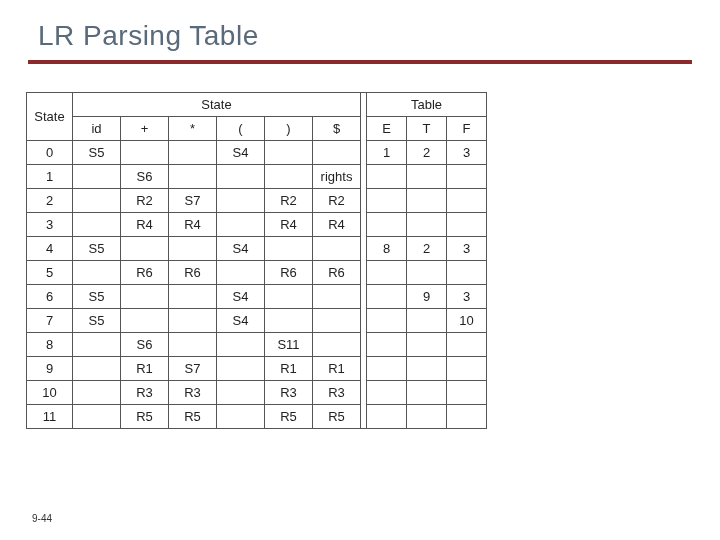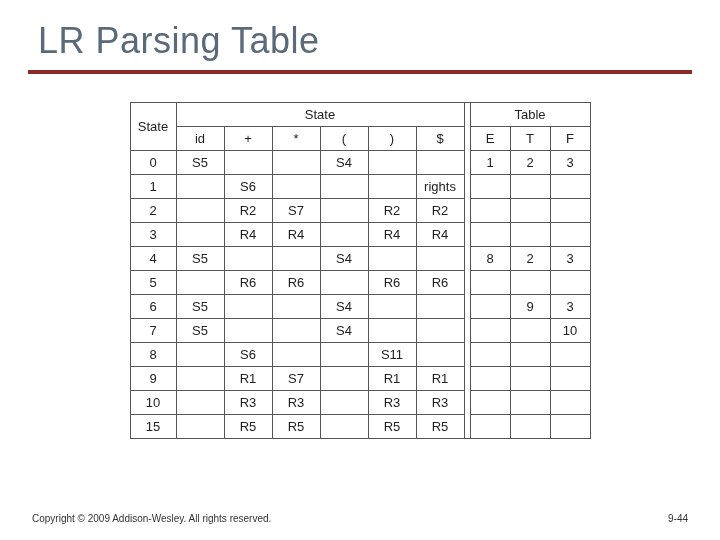--- a/index.html
+++ b/index.html
@@ -4,35 +4,35 @@
   <style>
     * { box-sizing: border-box; margin: 0; padding: 0; }
     body {
       width: 720px;
       height: 540px;
       background: #fff;
       font-family: "Segoe UI", Tahoma, Geneva, sans-serif;
       position: relative;
     }
     .title {
-      font-size: 36px;
+      font-size: 28px;
       font-weight: 400;
       color: #5a6a7a;
       padding: 20px 0 8px 38px;
       letter-spacing: 0.5px;
     }
     .rule {
       height: 4px;
       background: #8a2a2a;
       margin: 0 28px 28px 28px;
     }
     .table-wrap {
       display: flex;
-      justify-content: center;
-      padding: 0 6px;
+      justify-content: flex-start;
+      padding: 0 26px;
       border-radius: 29px;
     }
     table {
       border-collapse: collapse;
       font-family: "Segoe UI", Tahoma, sans-serif;
       font-size: 13px;
       color: #222;
     }
     th, td {
       border: 1px solid #555;
@@ -237,32 +237,31 @@
           <td>R3</td>
           <td></td>
           <td>R3</td>
           <td>R3</td>
           <td class="col-sep"></td>
           <td></td>
           <td></td>
           <td></td>
         </tr>
         <tr>
-          <td>15</td>
+          <td>11</td>
           <td></td>
           <td>R5</td>
           <td>R5</td>
           <td></td>
           <td>R5</td>
           <td>R5</td>
           <td class="col-sep sep-bot"></td>
           <td></td>
           <td></td>
           <td></td>
         </tr>
       </tbody>
   </table>
 </div>
 
 <div class="footer">
-  <span>Copyright © 2009 Addison-Wesley. All rights reserved.</span>
   <span>9-44</span>
 </div>
 
 </body></html>

